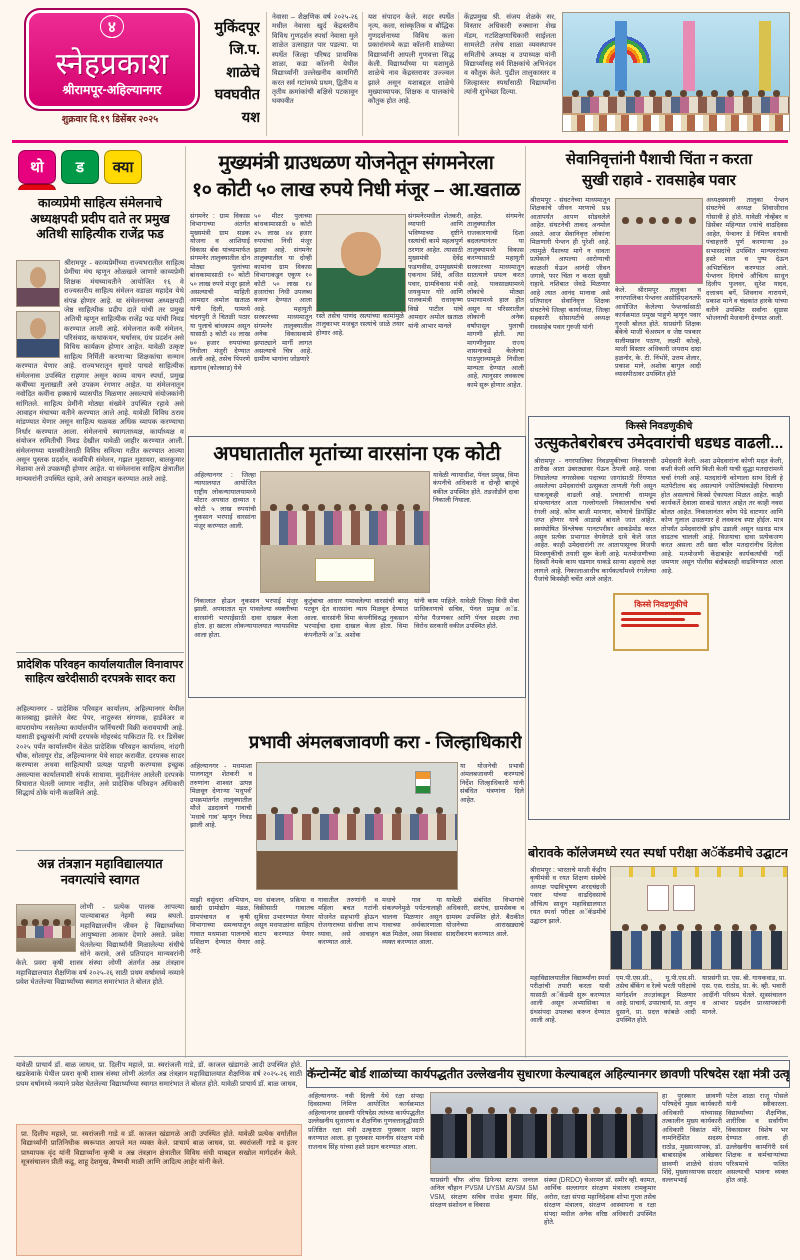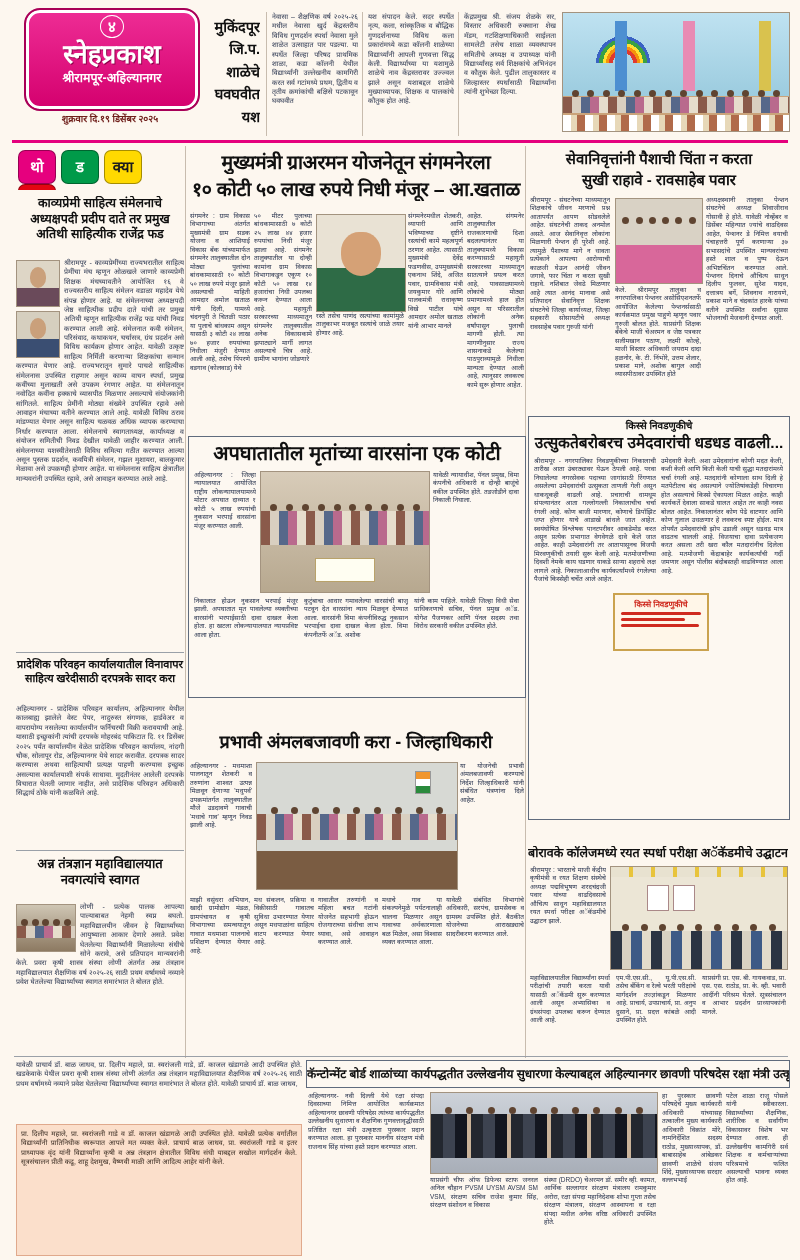--- a/index.html
+++ b/index.html
@@ -10,21 +10,21 @@
   .t65{font-size:6.5px;line-height:1.3;text-align:justify;color:#2b3650;}
   .hd{font-weight:800;color:#101010;text-align:center;line-height:1.25;}
   .vline{position:absolute;width:1px;background:#c8bcae;}
   .hline{position:absolute;height:1px;background:#9aa0a8;}
   .pinkrule{position:absolute;height:3px;background:#e4007d;}
   
   .mast{position:absolute;left:24px;top:8px;width:172px;height:99px;background:linear-gradient(#ee2d95,#d4006e);
         border:2px solid #a80057;border-radius:16px;box-shadow:inset 0 0 0 3px #ffffff;text-align:center;color:#fff;}
   .mast .num{display:inline-block;margin-top:5px;border:1.5px solid #fff;border-radius:50%;padding:0 7px 1px 7px;
         font-size:15px;font-weight:800;}
-  .mast .title{font-size:26px;font-weight:700;line-height:1.05;margin-top:3px;text-shadow:1px 1px 0 #8d004a;}
+  .mast .title{font-size:30px;font-weight:400;line-height:1.05;margin-top:10px;text-shadow:1px 1px 0 #8d004a;}
   .mast .sub{font-size:12.5px;font-weight:800;margin-top:1px;}
   .dateline{position:absolute;left:24px;top:112px;width:172px;text-align:center;
         font-size:9.5px;font-weight:800;color:#70201c;}
   
   .brief{display:inline-block;width:36px;height:32px;border-radius:7px;margin-right:5px;text-align:center;
         line-height:32px;font-size:15px;font-weight:800;color:#fff;border:1px solid rgba(0,0,0,.35);vertical-align:top;}
   .b1{background:#e6007e;} .b2{background:#009a49;} .b3{background:#ffd900;color:#1c1c1c;} .b4{background:#e30613;}
   
   .box{border:1px solid #5f6b7d;background:#fdf8f1;}
   .pinkbox{background:#fbdfcb;border:1px solid #e0a98c;}
@@ -125,21 +125,21 @@
           <b></b>
           <b></b>
           <b></b>
           <b></b>
         </div>
       <div class="brow" style="height:12px;"></div>
     </div>
     <div class="t">लोणी - प्रत्येक पालक आपल्या पाल्याबाबत नेहमी स्वप्न बघतो. महाविद्यालयीन जीवन हे विद्यार्थ्यांच्या आयुष्याला आकार देणारे असते. प्रवेश घेतलेल्या विद्यार्थ्यांनी मिळालेल्या संधीचे सोने करावे, असे प्रतिपादन मान्यवरांनी केले. प्रवरा कृषी शास्त्र संस्था लोणी अंतर्गत अन्न तंत्रज्ञान महाविद्यालयात शैक्षणिक वर्ष २०२५-२६ साठी प्रथम वर्षामध्ये नव्याने प्रवेश घेतलेल्या विद्यार्थ्यांच्या स्वागत समारंभात ते बोलत होते.</div>
   </div>
 
-  <div class="abs hd" style="left:190px;top:150px;width:332px;font-size:19.5px;letter-spacing:-0.3px;">मुख्यमंत्री ग्राअरमन योजनेतून संगमनेरला</div>
+  <div class="abs hd" style="left:190px;top:150px;width:332px;font-size:19.5px;letter-spacing:-0.3px;">मुख्यमंत्री ग्राउधळण योजनेतून संगमनेरला</div>
   <div class="abs hd" style="left:190px;top:177px;width:332px;font-size:19.5px;letter-spacing:-0.3px;">१० कोटी ५० लाख रुपये निधी मंजूर – आ.खताळ</div>
 
   <div class="abs" style="left:190px;top:212px;width:334px;height:218px;">
     <div class="ph portrait" style="left:126px;top:2px;width:88px;height:96px;"></div>
     <div class="abs t65" style="left:0;top:0;width:60px;height:218px;">संगमनेर : ग्राम विकास विभागाच्या अंतर्गत मुख्यमंत्री ग्राम सडक योजना व आशियाई विकास बँक यांच्यामार्फत संगमनेर तालुक्यातील दोन मोठ्या पुलांच्या बांधकामासाठी १० कोटी ५० लाख रुपये मंजूर झाले असल्याची माहिती आमदार अमोल खताळ यांनी दिली, यामध्ये चंदनपुरी ते चितळी पठार या पुलाचे बांधकाम असून यासाठी ३ कोटी २४ लाख ७० हजार रुपयांच्या निधीला मंजुरी देण्यात आली आहे, तसेच पिंपरणे वडगाव (कोलवाड) येथे</div>
     <div class="abs t65" style="left:64px;top:0;width:58px;height:218px;">५० मीटर पुलाच्या बांधकामासाठी ७ कोटी २५ लाख ४४ हजार रुपयांचा निधी मंजूर झाला आहे. संगमनेर तालुक्यातील या दोन्ही कामांना ग्राम विकास विभागाकडून एकूण १० कोटी ५० लाख १४ हजारांचा निधी उपलब्ध करून देण्यात आला आहे. महायुती सरकारच्या माध्यमातून संगमनेर तालुक्यातील अनेक विकासकामे झपाट्याने मार्गी लागत असल्याचे चित्र आहे. ग्रामीण भागांना जोडणारे</div>
     <div class="abs t65" style="left:126px;top:100px;width:88px;height:118px;">रस्ते तसेच पाणंद रस्त्यांच्या कामांमुळे तालुकाभर मजबूत रस्त्यांचे जाळे तयार होणार आहे.</div>
     <div class="abs t65" style="left:218px;top:0;width:55px;height:218px;">संगमनेरमधील शेतकरी, व्यापारी आणि भविष्याच्या दृष्टीने रस्त्यांची कामे महत्वपूर्ण ठरणार आहेत. त्यासाठी मुख्यमंत्री देवेंद्र फडणवीस, उपमुख्यमंत्री एकनाथ शिंदे, अजित पवार, ग्रामविकास मंत्री जयकुमार गोरे आणि पालकमंत्री राधाकृष्ण विखे पाटील यांचे आमदार अमोल खताळ यांनी आभार मानले</div>
     <div class="abs t65" style="left:277px;top:0;width:57px;height:218px;">आहेत. संगमनेर तालुक्यातील राजकारणाची दिशा बदलल्यानंतर या तालुक्यामध्ये विकास करण्यासाठी महायुती सरकारच्या माध्यमातून सातत्याने प्रयत्न करत आहे, पावसाळ्यामध्ये लोकांचे मोठ्या प्रमाणामध्ये हाल होत असून या परिसरातील लोकांनी अनेक वर्षांपासून पुलाची मागणी होती. त्या मागणीनुसार राज्य शासनाकडे केलेल्या पाठपुराव्यामुळे निधीला मान्यता देण्यात आली आहे, त्यानुसार लवकरच कामे सुरू होणार आहेत.</div>
   </div>
@@ -162,21 +162,21 @@
         </div>
       <div class="brow" style="height:34px;"></div>
       <div class="cheque" style="left:54px;bottom:10px;"></div>
     </div>
     <div class="abs t65" style="left:244px;top:34px;width:86px;height:122px;">यावेळी न्यायाधीश, पॅनल प्रमुख, विमा कंपनीचे अधिकारी व दोन्ही बाजूंचे वकील उपस्थित होते. तडजोडीने दावा निकाली निघाला.</div>
     <div class="abs t65" style="left:5px;top:160px;width:104px;height:96px;">निकालात होऊन नुकसान भरपाई मंजूर झाली. अपघातात मृत पावलेल्या व्यक्तीच्या वारसांनी भरपाईसाठी दावा दाखल केला होता. हा खटला लोकन्यायालयात न्यायप्रविष्ट आला होता.</div>
     <div class="abs t65" style="left:115px;top:160px;width:104px;height:96px;">कुटुंबाचा आधार गमावलेल्या वारसांची बाजू पटवून देत वारसांना न्याय मिळवून देण्यात आला. वारसांनी विमा कंपनीविरुद्ध नुकसान भरपाईचा दावा दाखल केला होता. विमा कंपनीतर्फे अॅड. अशोक</div>
     <div class="abs t65" style="left:225px;top:160px;width:105px;height:96px;">यांनी काम पाहिले. यावेळी जिल्हा विधी सेवा प्राधिकरणाचे सचिव, पॅनल प्रमुख अॅड. योगेश पैजणकर आणि पॅनल सदस्य तथा विरोध सरकारी वकील उपस्थित होते.</div>
   </div>
 
-  <div class="abs hd" style="left:190px;top:731px;width:332px;font-size:18px;">प्रभावी अंमलबजावणी करा - जिल्हाधिकारी</div>
+  <div class="abs hd" style="left:190px;top:731px;width:332px;font-size:18px;text-align:right;">प्रभावी अंमलबजावणी करा - जिल्हाधिकारी</div>
   <div class="abs" style="left:190px;top:762px;width:334px;height:296px;">
     <div class="abs t65" style="left:0;top:0;width:62px;height:130px;">अहिल्यानगर - मधमाशा पालनातून शेतकरी व तरुणांना शाश्वत उत्पन्न मिळवून देणाऱ्या 'मधुपर्व' उपक्रमांतर्गत तालुक्यातील मौजे उडदावणे गावाची 'मधाचे गाव' म्हणून निवड झाली आहे.</div>
     <div class="ph" style="left:66px;top:0;width:200px;height:126px;background:linear-gradient(#d7d9d4 70%,#7a5c42 70%);">
       <div class="flag" style="right:26px;top:8px;"></div>
       <div class="hrow" style="margin-top:44px;">
           <b></b>
           <b></b>
           <b></b>
           <b></b>
           <b></b>

